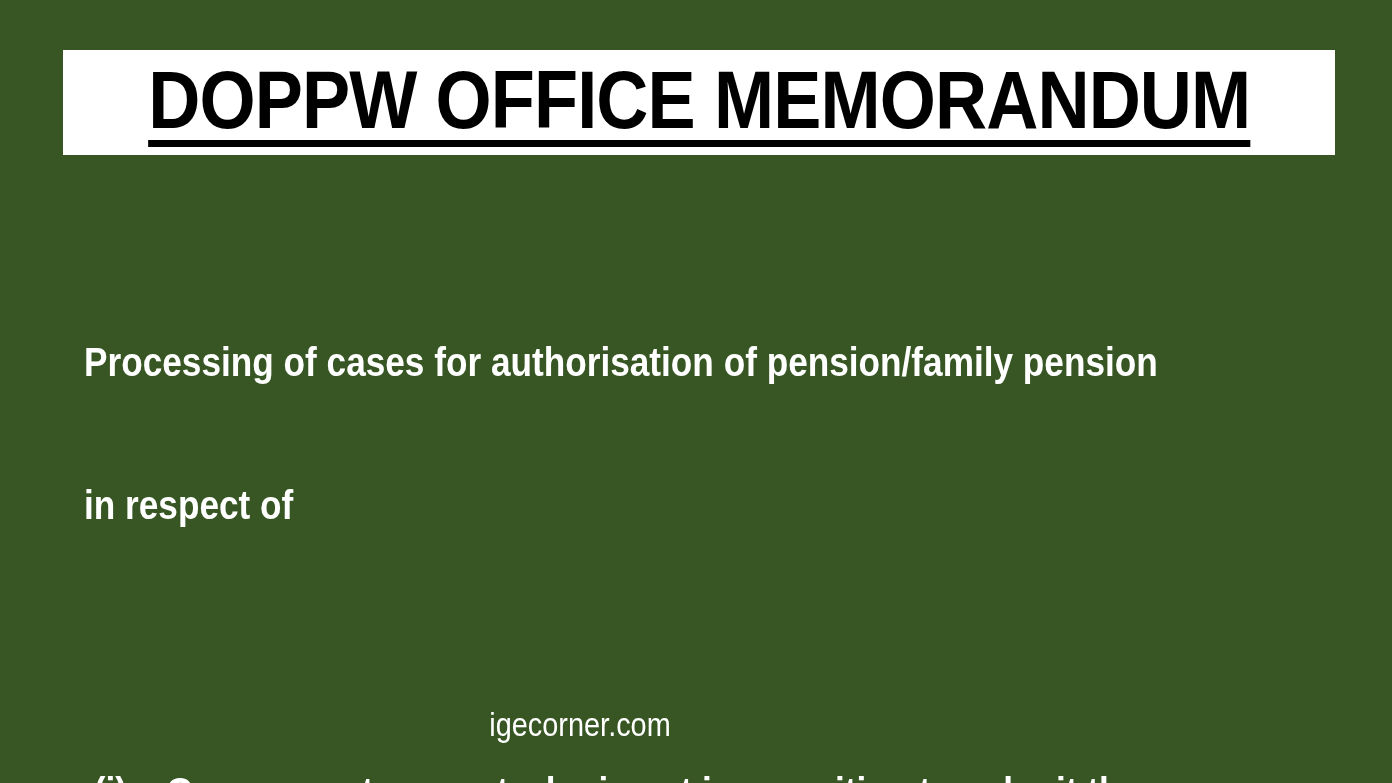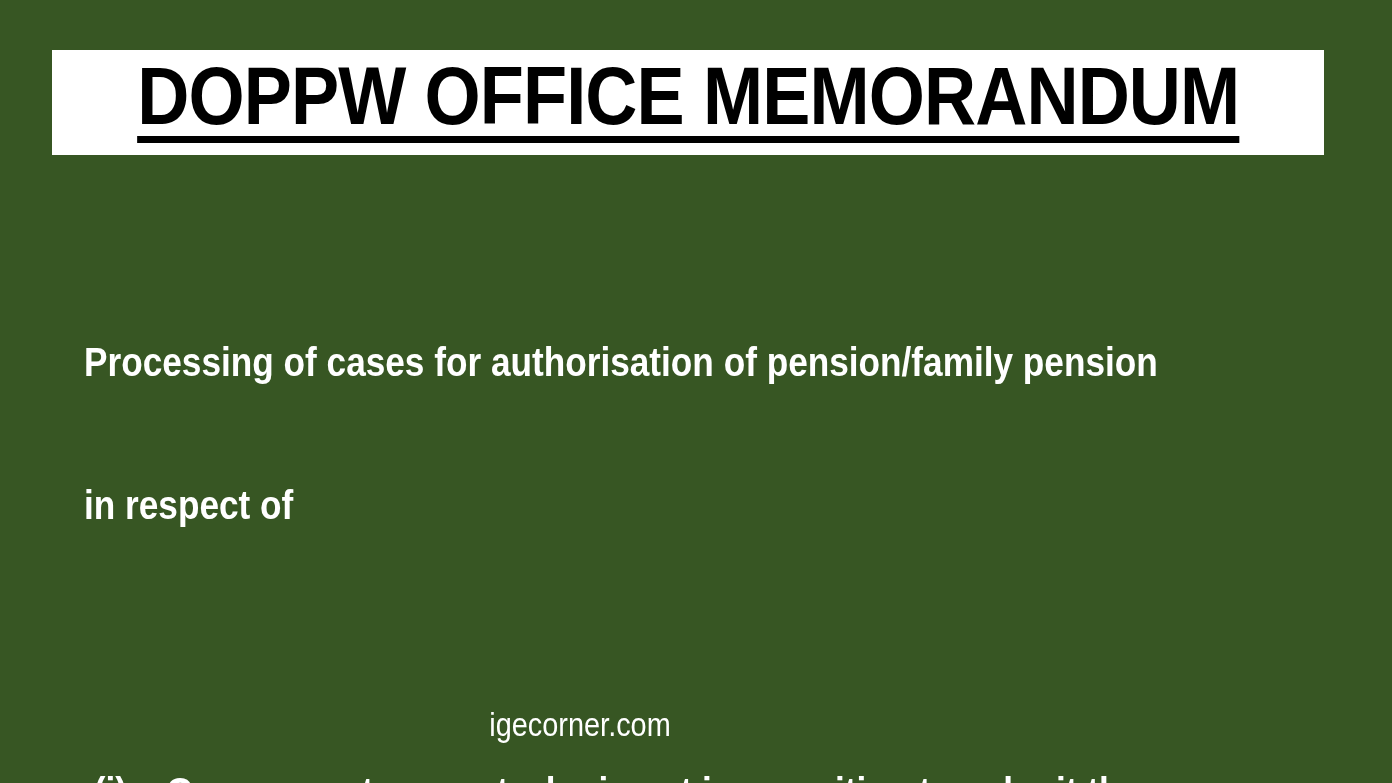--- a/index.html
+++ b/index.html
@@ -14,27 +14,27 @@
     position: relative;
     width: 1392px;
     height: 783px;
     background: var(--bg);
     overflow: hidden;
     font-family: "Liberation Sans", sans-serif;
   }
 
   .title-banner {
     position: absolute;
-    left: 52px;
+    left: 63px;
     top: 50px;
     width: 1272px;
     height: 105px;
     background: var(--banner-bg);
     display: flex;
-    align-items: center;
+    align-items: flex-end;
     justify-content: center;
   }
   .memo-title {
     font-size: 82px;
     font-weight: 700;
     color: var(--title-color);
     white-space: nowrap;
     letter-spacing: -1px;
     transform: scaleX(0.88);
     transform-origin: center center;

